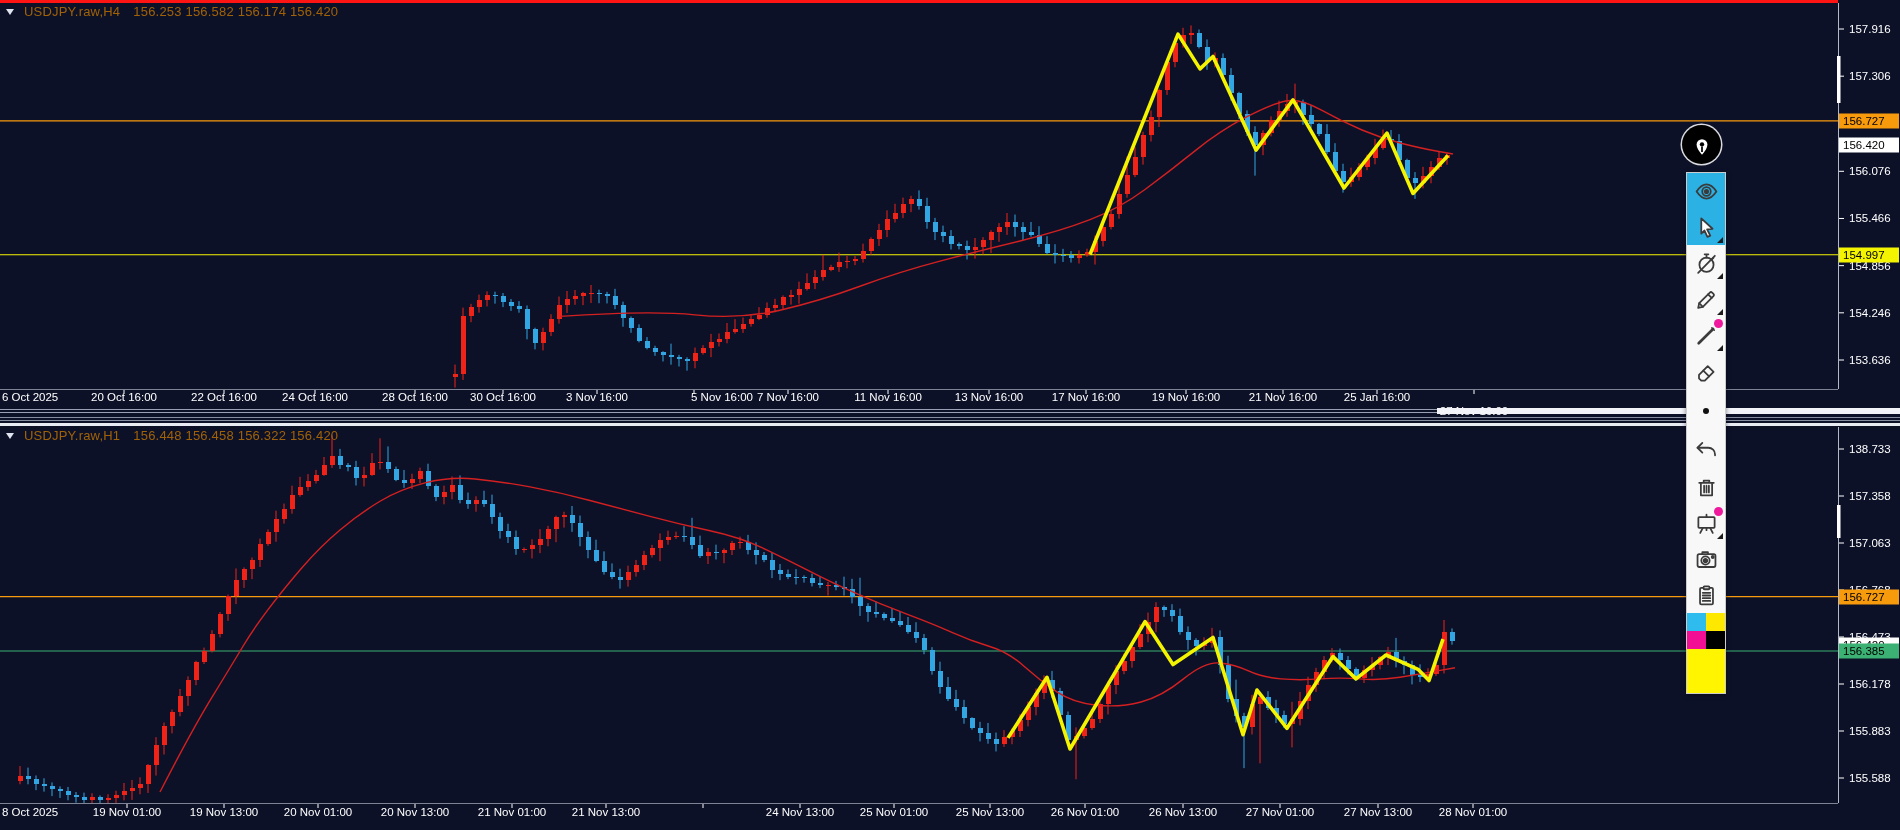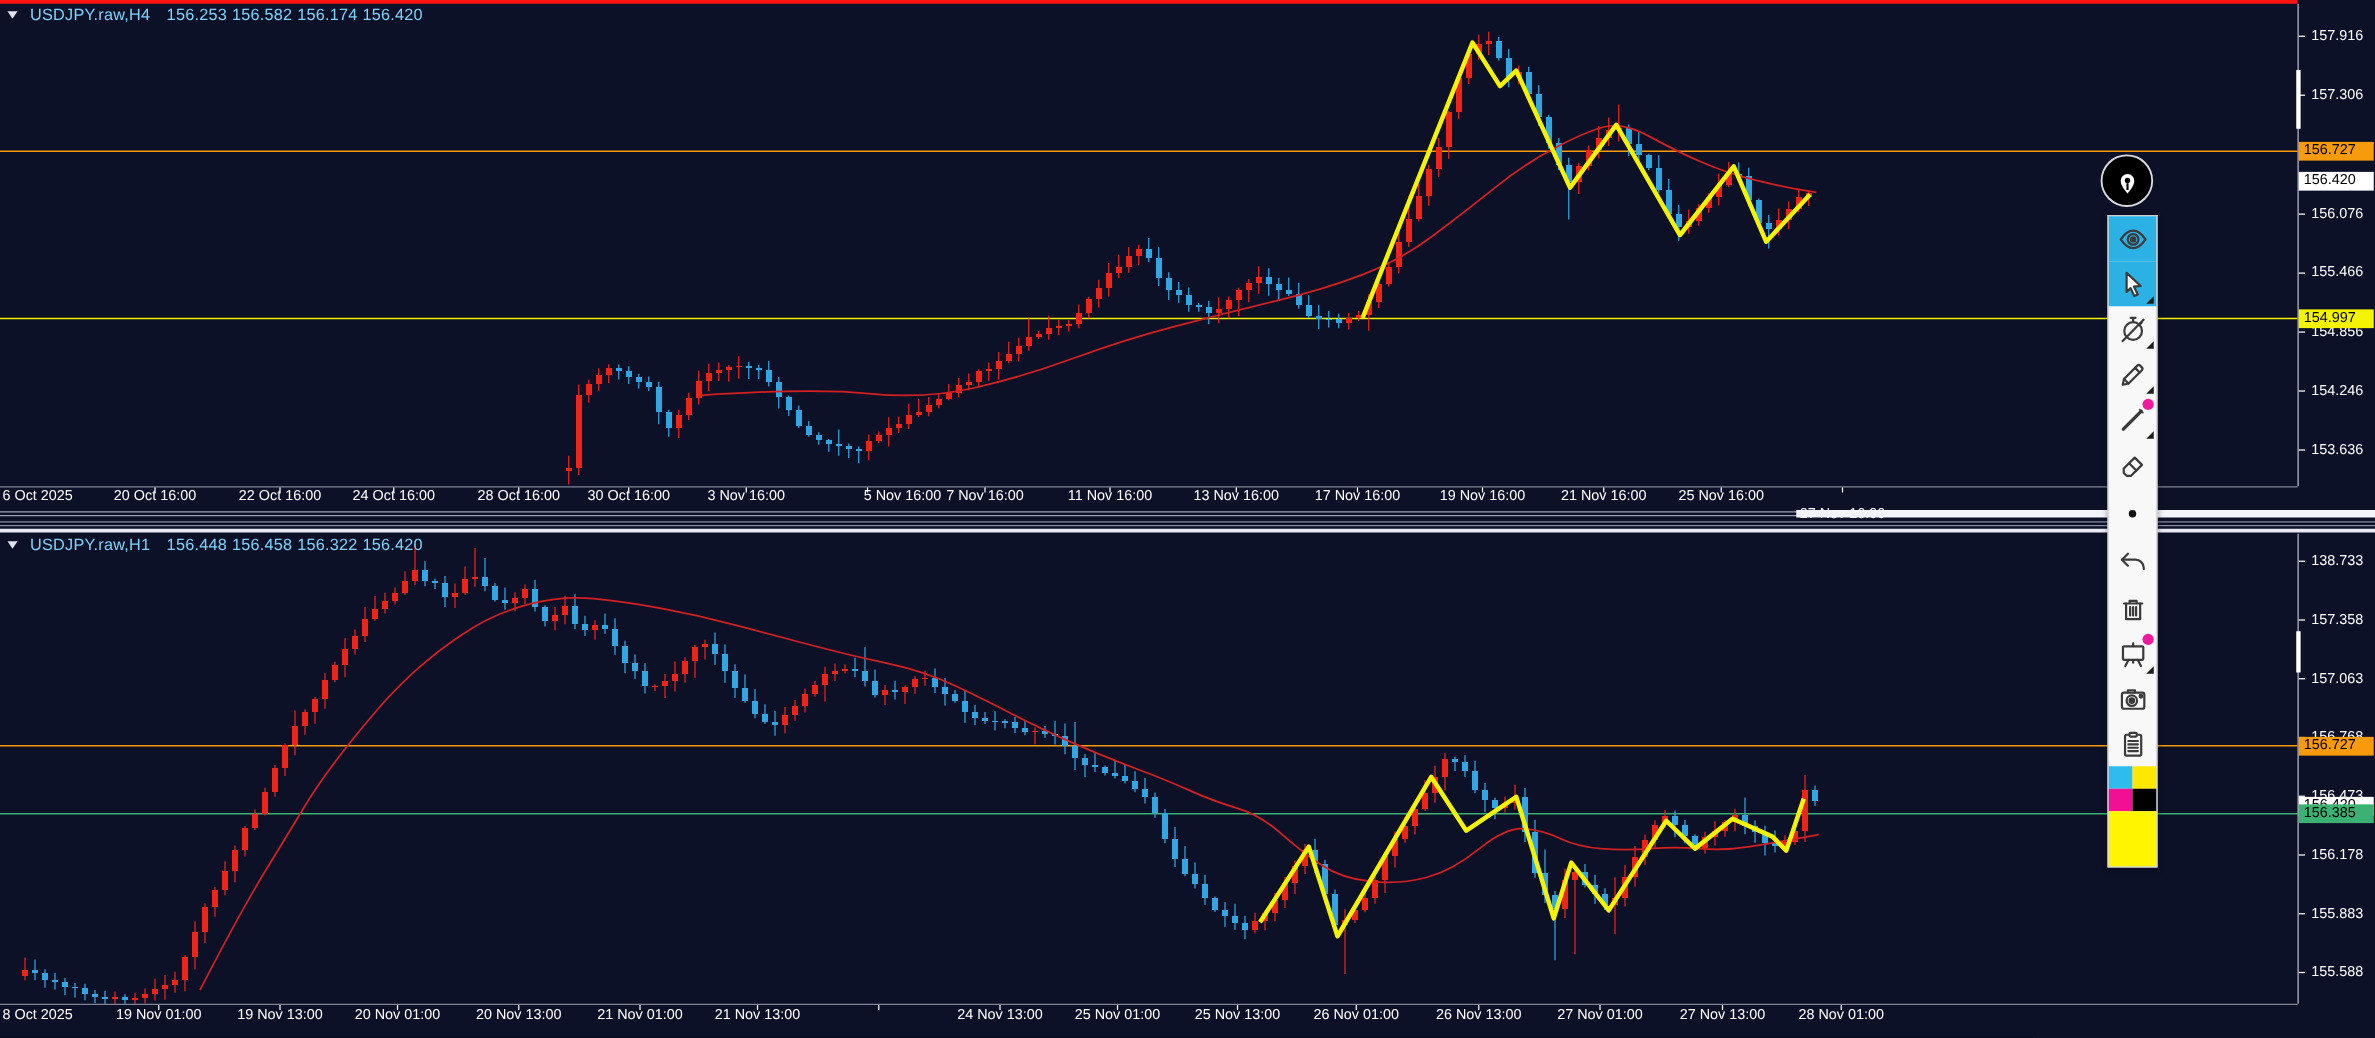--- a/index.html
+++ b/index.html
@@ -1,20 +1,20 @@
 <!DOCTYPE html>
 <html><head>
 <meta charset="utf-8">
 <style>
   html,body{margin:0;padding:0;background:#07091a;}
   .screen{position:relative;width:1900px;height:830px;background:#0d1128;overflow:hidden;
           font-family:"Liberation Sans",sans-serif;-webkit-font-smoothing:antialiased;}
   #chart-svg{position:absolute;left:0;top:0;z-index:1;}
   .top-line{position:absolute;left:0;top:0;width:1838px;height:3px;background:#ff1414;z-index:4;}
-  .chart-title{position:absolute;z-index:6;display:flex;align-items:center;gap:13px;color:#7dd3fc;
+  .chart-title{position:absolute;z-index:6;display:flex;align-items:center;gap:13px;color:#a16207;
                font-size:13px;letter-spacing:.2px;white-space:nowrap;}
   .chart-title .tri{width:0;height:0;border-left:4px solid transparent;border-right:4px solid transparent;
                     border-top:6px solid #dfe3ee;margin-right:-3px;}
   .xlabel{position:absolute;color:#fff;font-size:11.5px;white-space:nowrap;transform:translateX(-50%);z-index:3;}
   .xlabel.edge{transform:none;}
   .ylabel{position:absolute;left:1849px;color:#fff;font-size:11.5px;transform:translateY(-50%);z-index:3;}
   .ylevel{position:absolute;left:1839px;width:60px;height:15px;line-height:15px;font-size:11.5px;
           color:#000;padding-left:4px;box-sizing:border-box;transform:translateY(-50%);z-index:4;}
   .splitter{position:absolute;left:0;top:408px;width:1900px;height:19px;z-index:5;}
   .splitter .l1{position:absolute;left:0;top:1px;width:1900px;height:1px;background:#9aa0b4;}
@@ -862,21 +862,21 @@
       <div class="xlabel" style="left: 415px; top: 391px;">28 Oct 16:00</div>
       <div class="xlabel" style="left: 503px; top: 391px;">30 Oct 16:00</div>
       <div class="xlabel" style="left: 597px; top: 391px;">3 Nov 16:00</div>
       <div class="xlabel" style="left: 722px; top: 391px;">5 Nov 16:00</div>
       <div class="xlabel" style="left: 788px; top: 391px;">7 Nov 16:00</div>
       <div class="xlabel" style="left: 888px; top: 391px;">11 Nov 16:00</div>
       <div class="xlabel" style="left: 989px; top: 391px;">13 Nov 16:00</div>
       <div class="xlabel" style="left: 1086px; top: 391px;">17 Nov 16:00</div>
       <div class="xlabel" style="left: 1186px; top: 391px;">19 Nov 16:00</div>
       <div class="xlabel" style="left: 1283px; top: 391px;">21 Nov 16:00</div>
-      <div class="xlabel" style="left: 1377px; top: 391px;">25 Nov 16:00</div>
+      <div class="xlabel" style="left: 1377px; top: 391px;">25 Jan 16:00</div>
       <div class="xlabel" style="left: 1474px; top: 405px;">27 Nov 16:00</div>
       <div class="ylabel" style="top: 29px;">157.916</div>
       <div class="ylabel" style="top: 76.1752px;">157.306</div>
       <div class="ylabel" style="top: 171.299px;">156.076</div>
       <div class="ylabel" style="top: 218.474px;">155.466</div>
       <div class="ylabel" style="top: 265.65px;">154.856</div>
       <div class="ylabel" style="top: 312.825px;">154.246</div>
       <div class="ylabel" style="top: 360px;">153.636</div>
       <div class="ylevel" style="top: 120.953px; background: rgb(247, 154, 12); color: rgb(0, 0, 0);">156.727</div>
       <div class="ylevel" style="top: 144.695px; background: rgb(255, 255, 255); color: rgb(0, 0, 0);">156.420</div>

